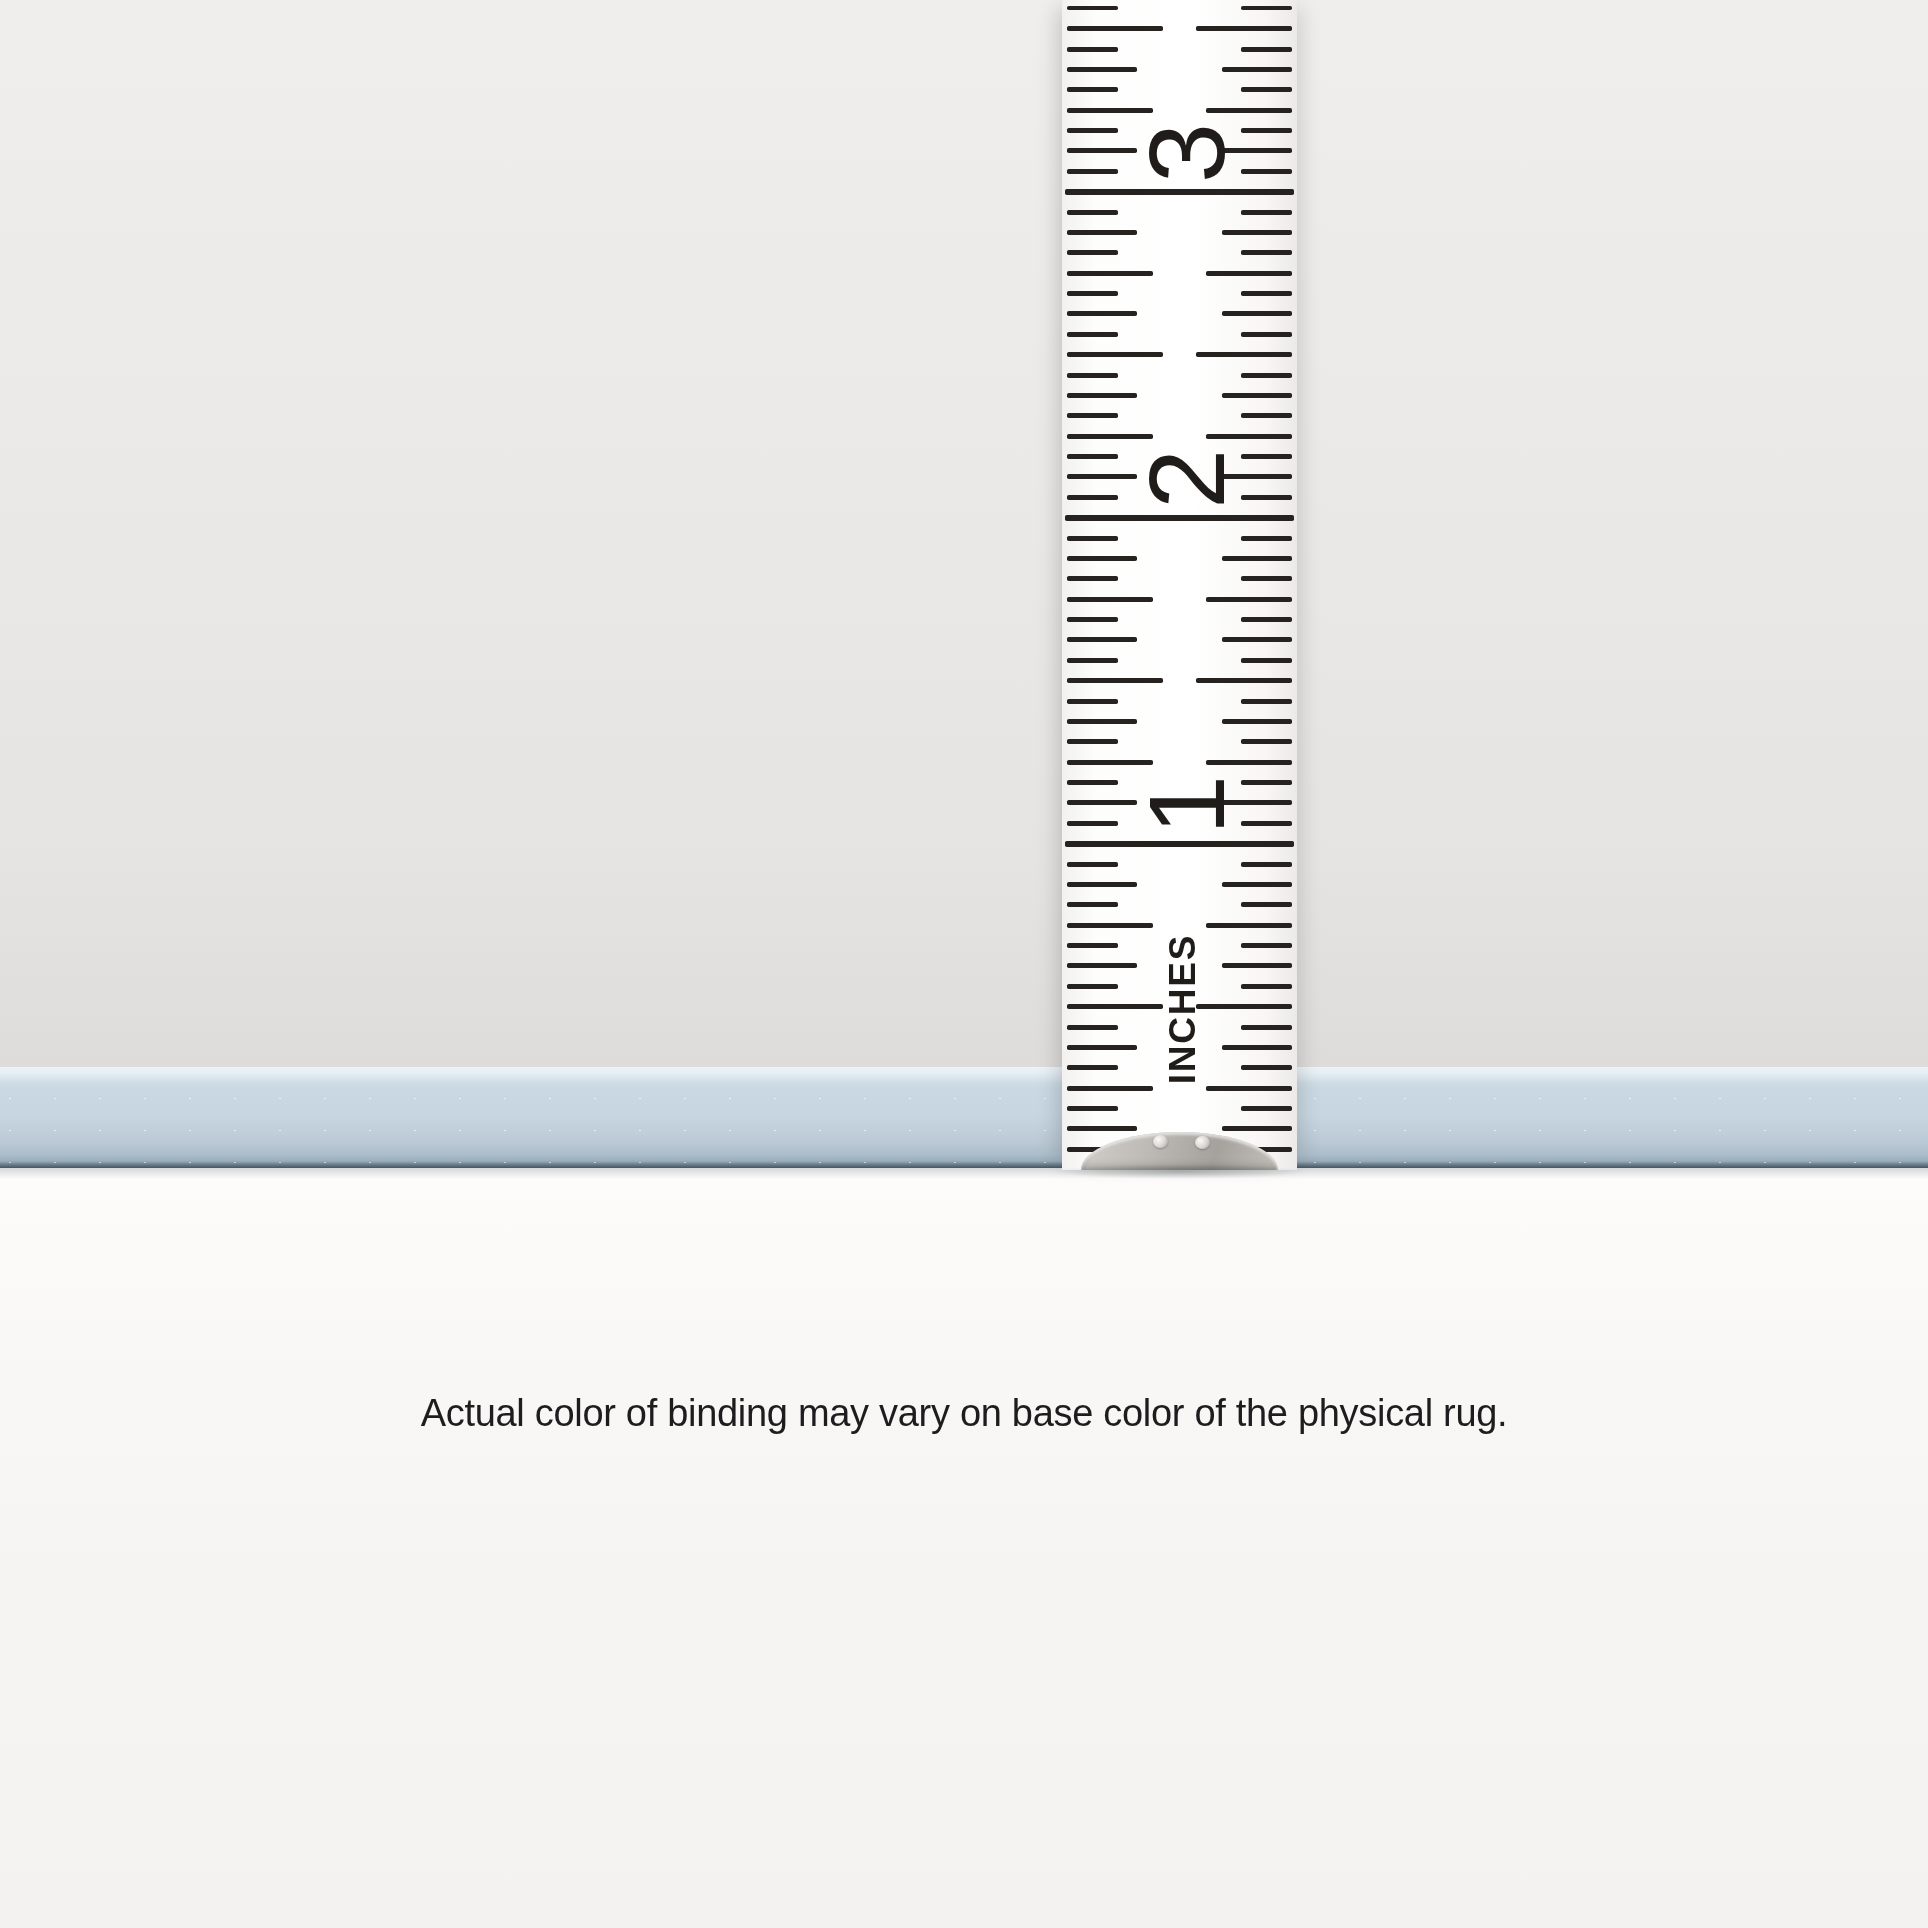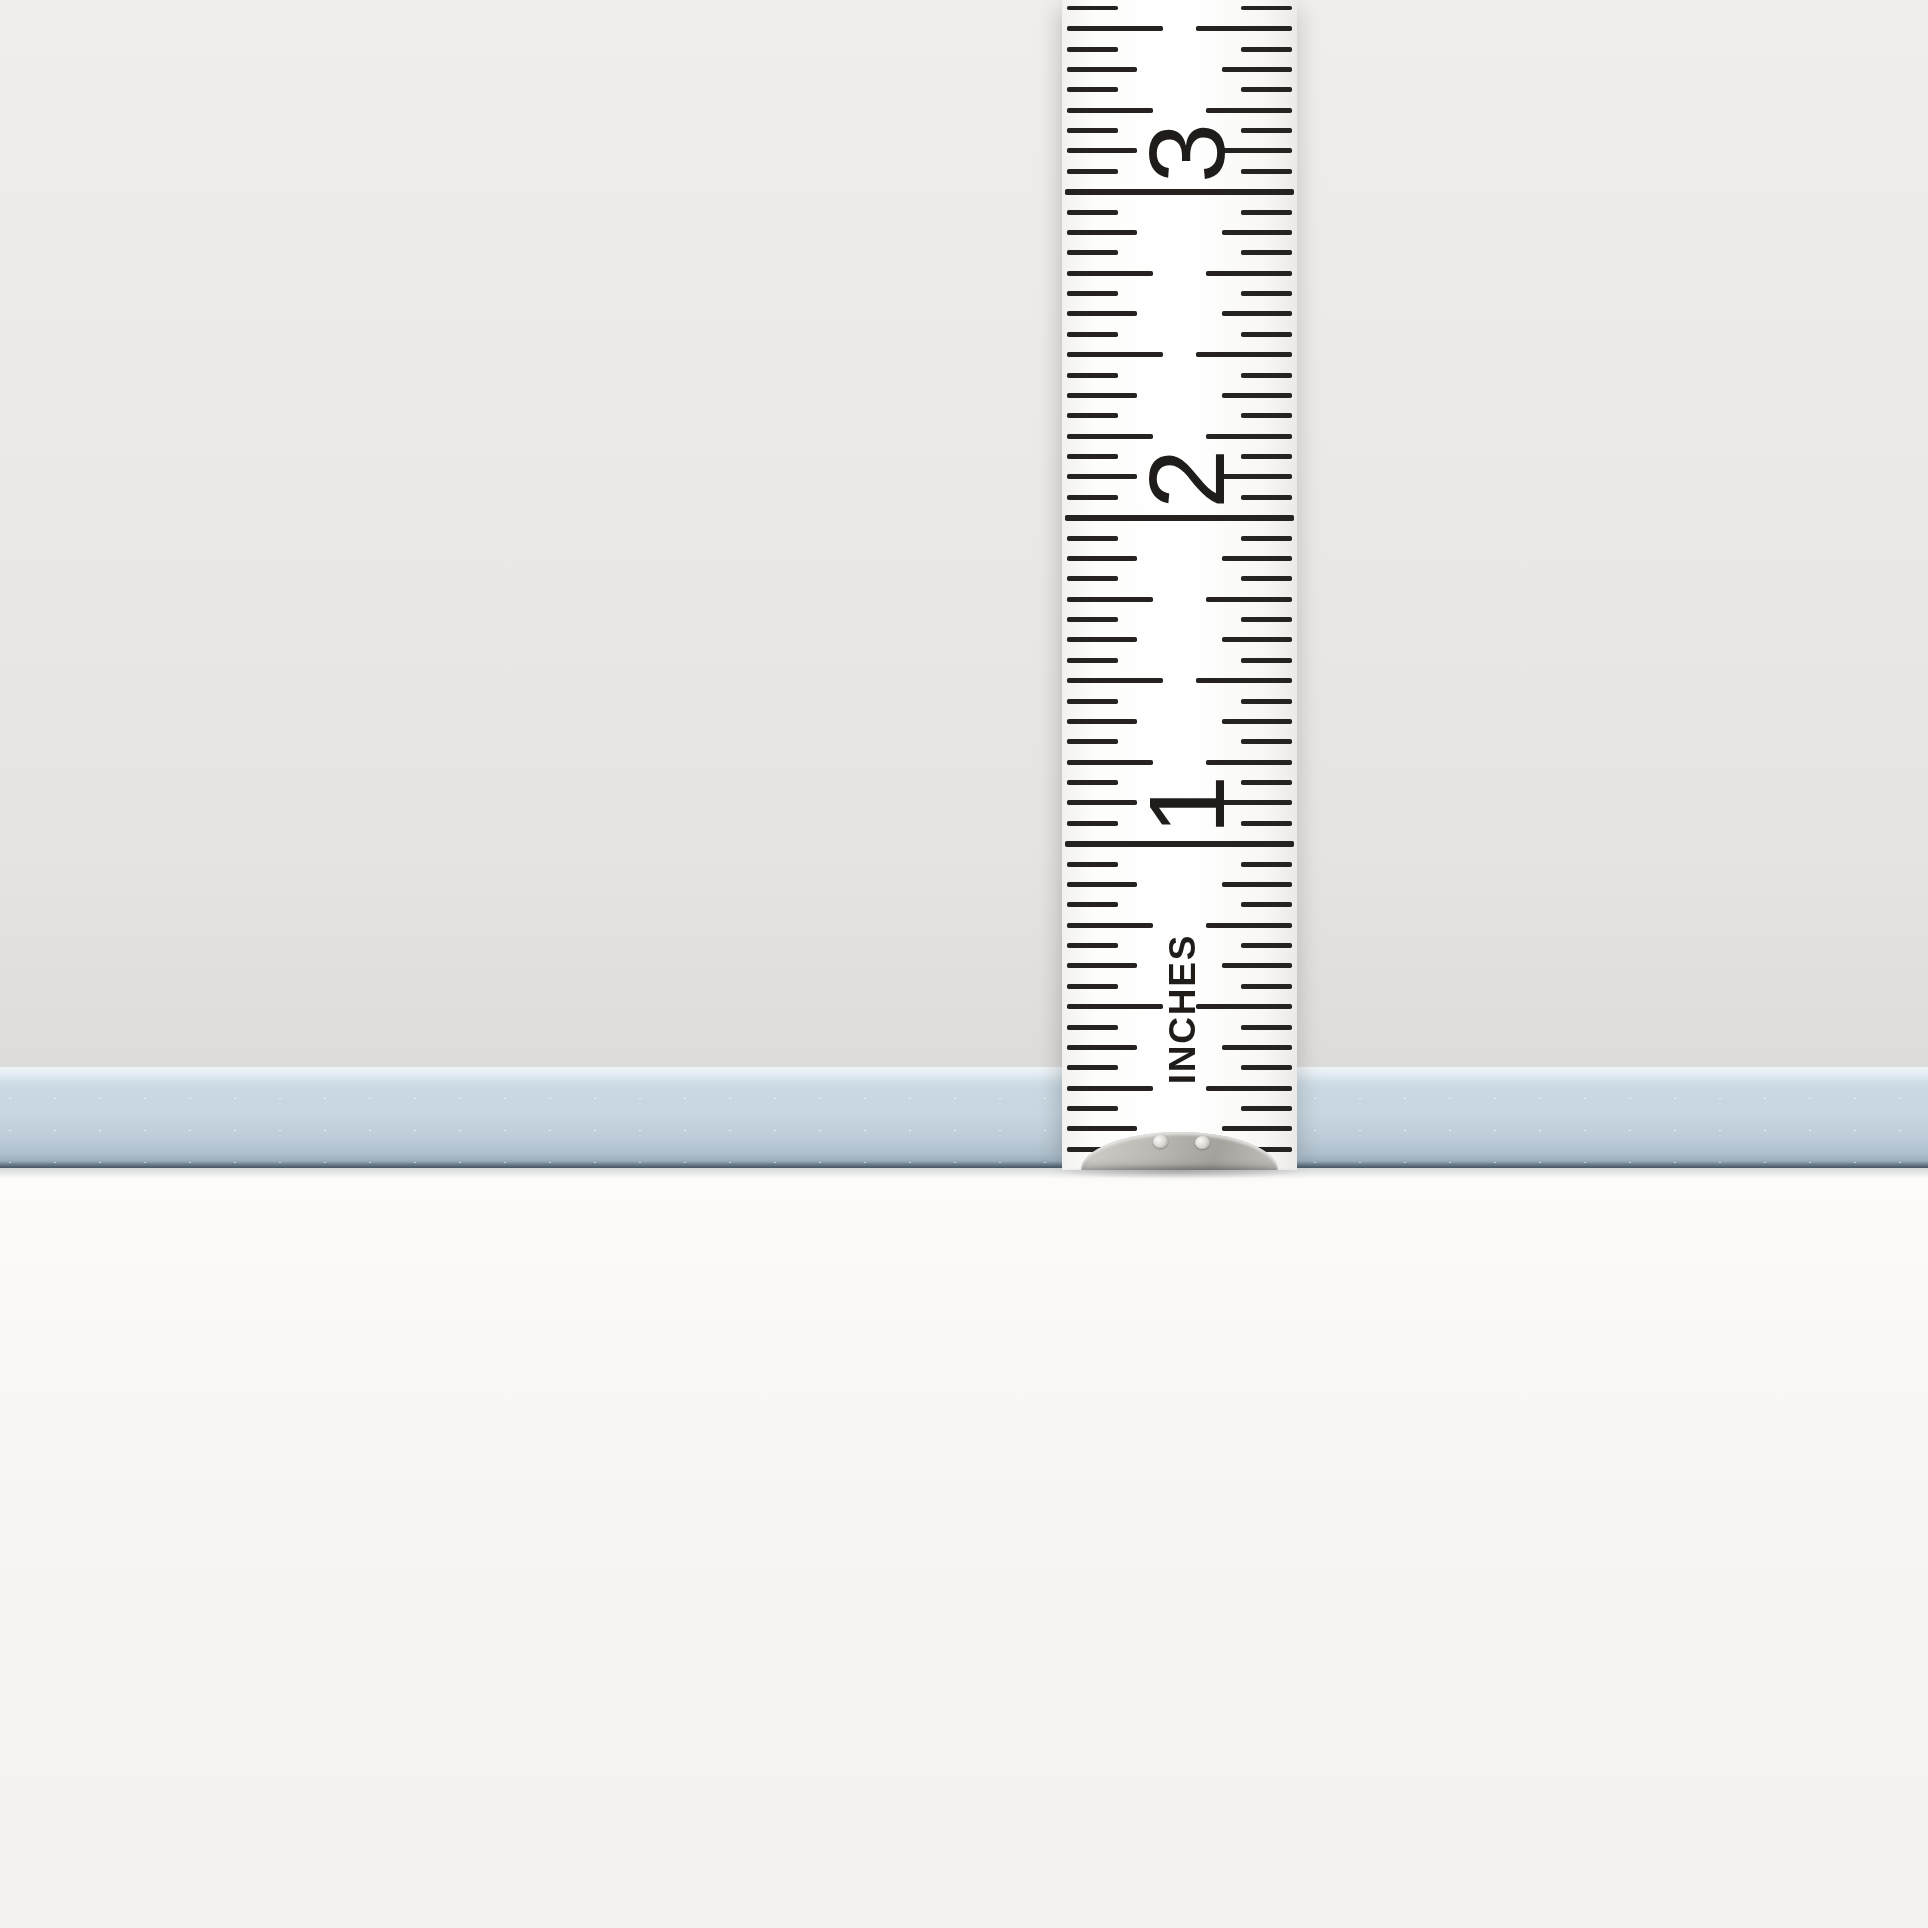--- a/index.html
+++ b/index.html
@@ -201,15 +201,16 @@
       <div class="rivet a"></div>
       <div class="rivet b"></div>
     </div>
   <div class="inch-number" style="left: 125px; top: 805px;">1</div>
       <div class="inch-number" style="left: 125px; top: 479px;">2</div>
       <div class="inch-number" style="left: 125px; top: 153px;">3</div>
     </div>
   <div class="ruler-ground-shadow"></div>
 
   <div class="caption">
+    <div>Actual color of binding may vary on base color of the physical rug.</div>
   </div>
 </div>
 
 
 </body></html>

